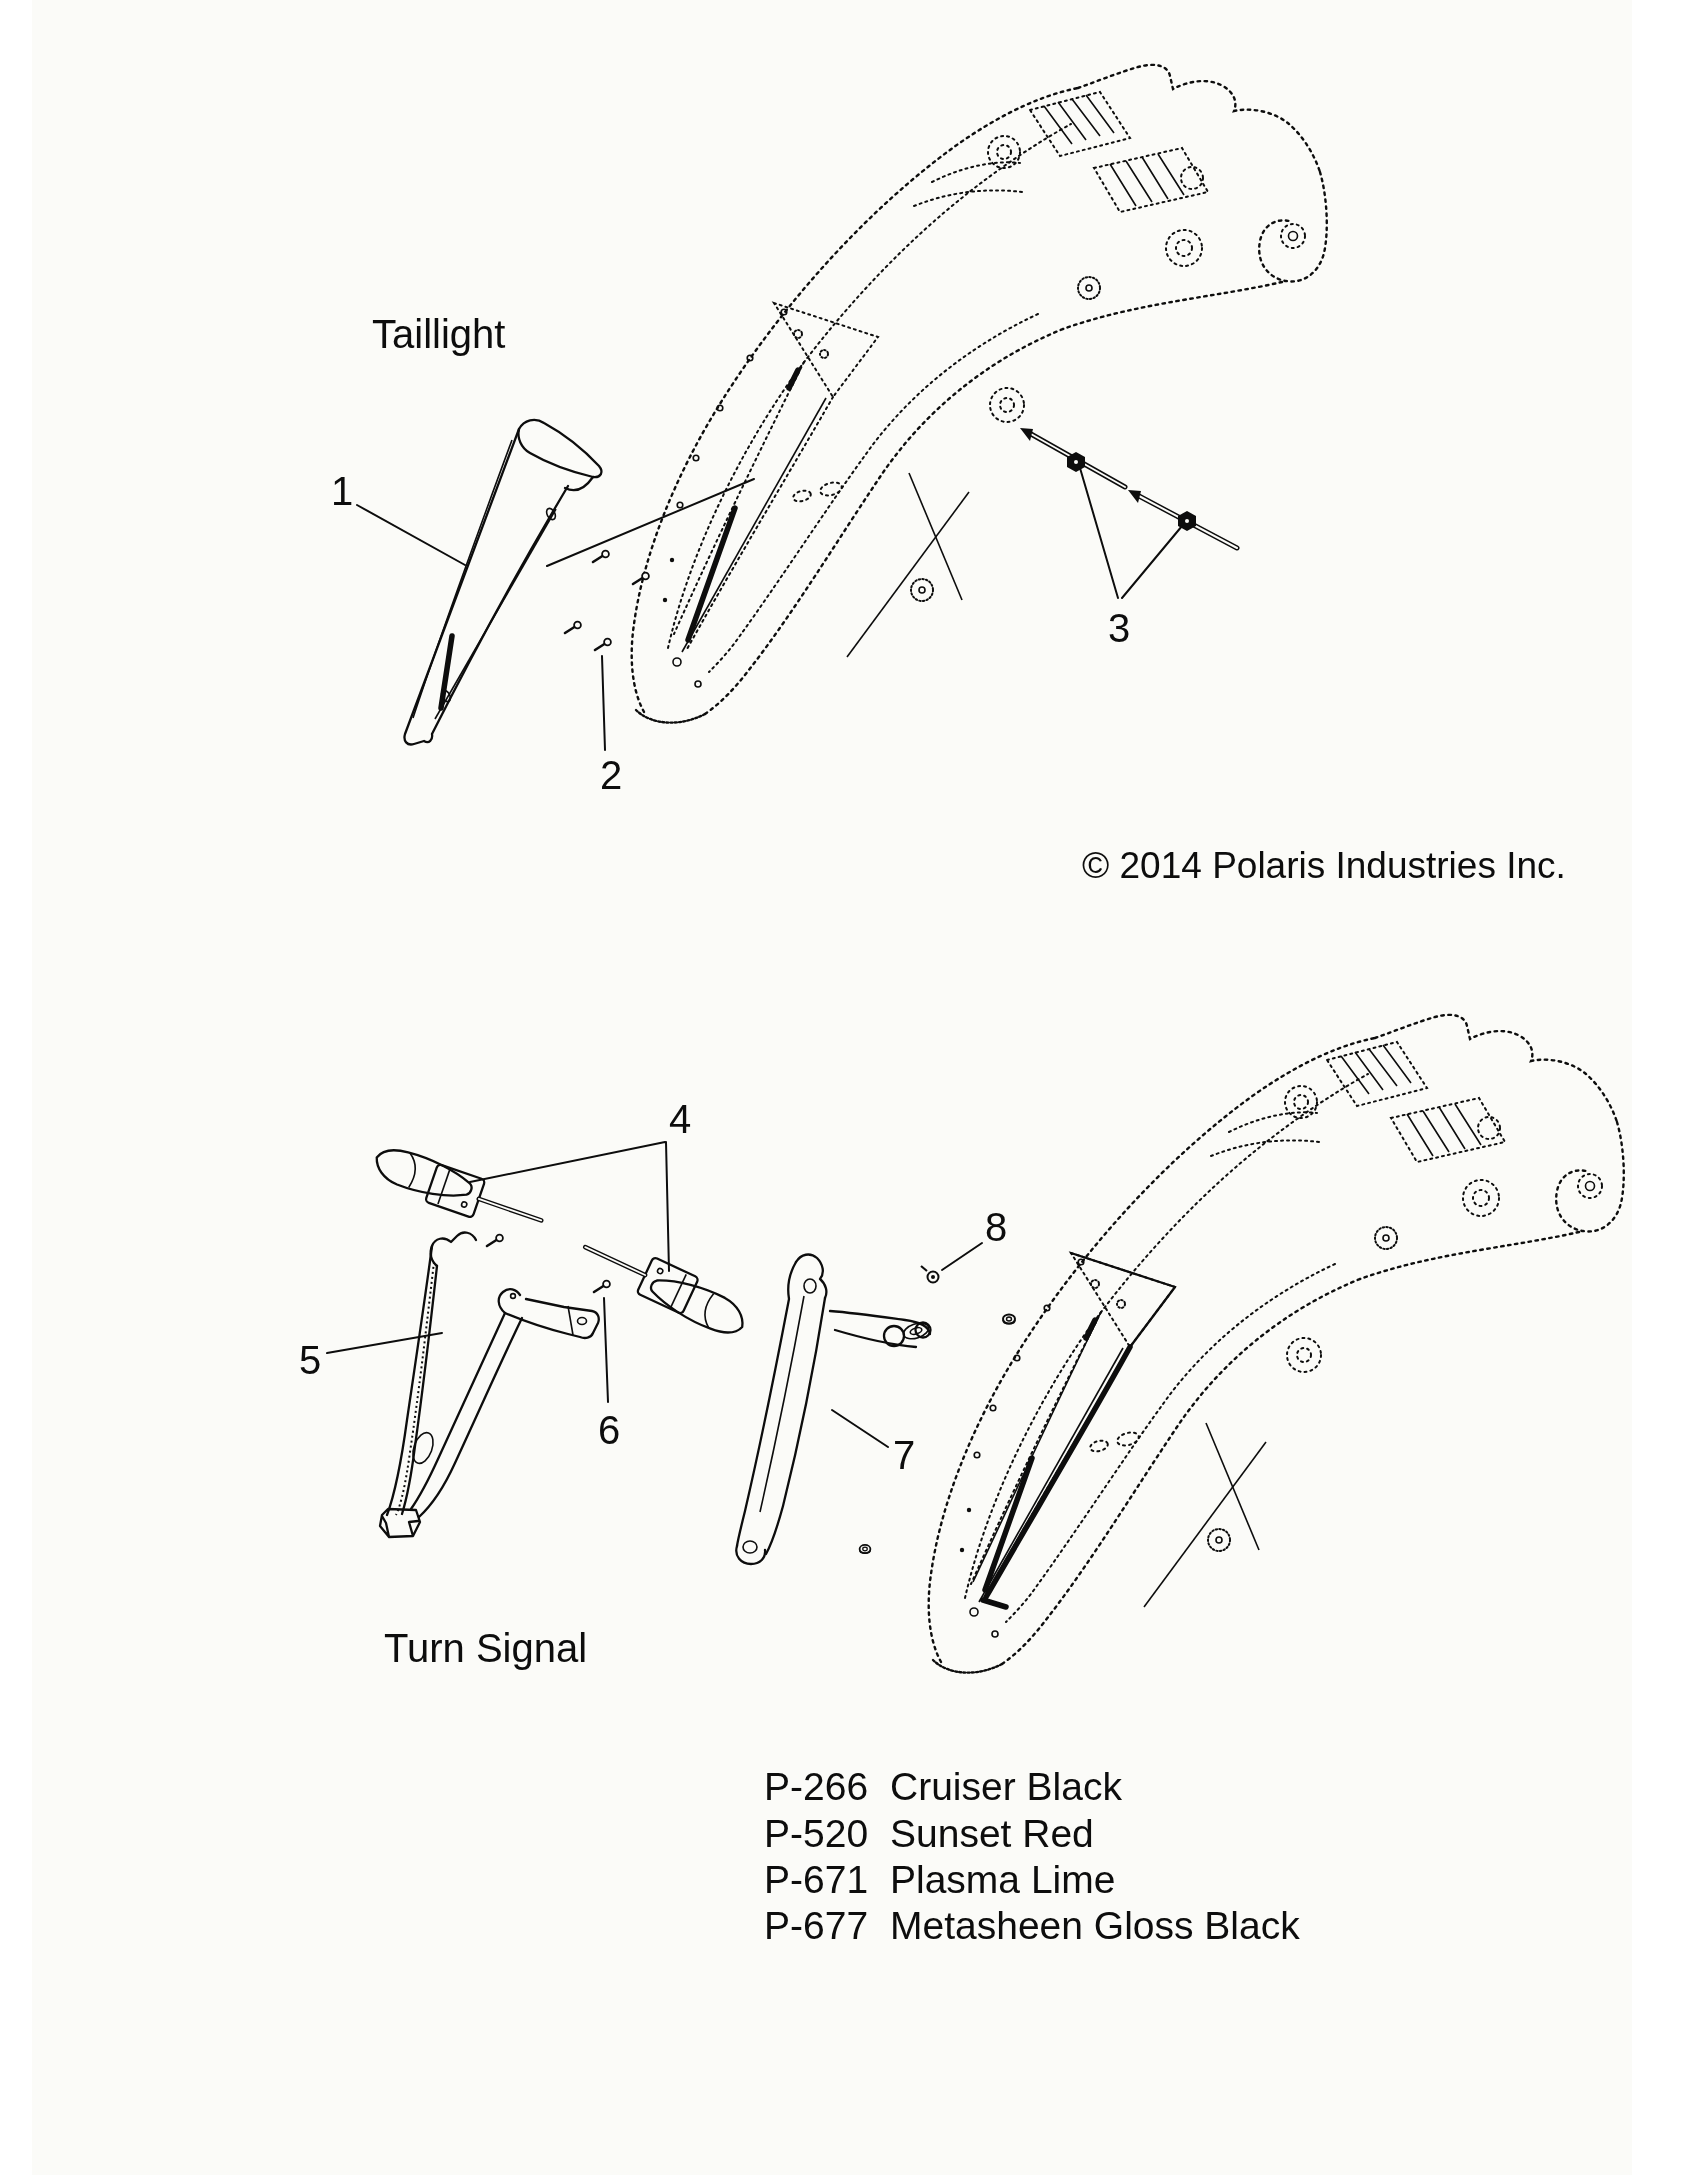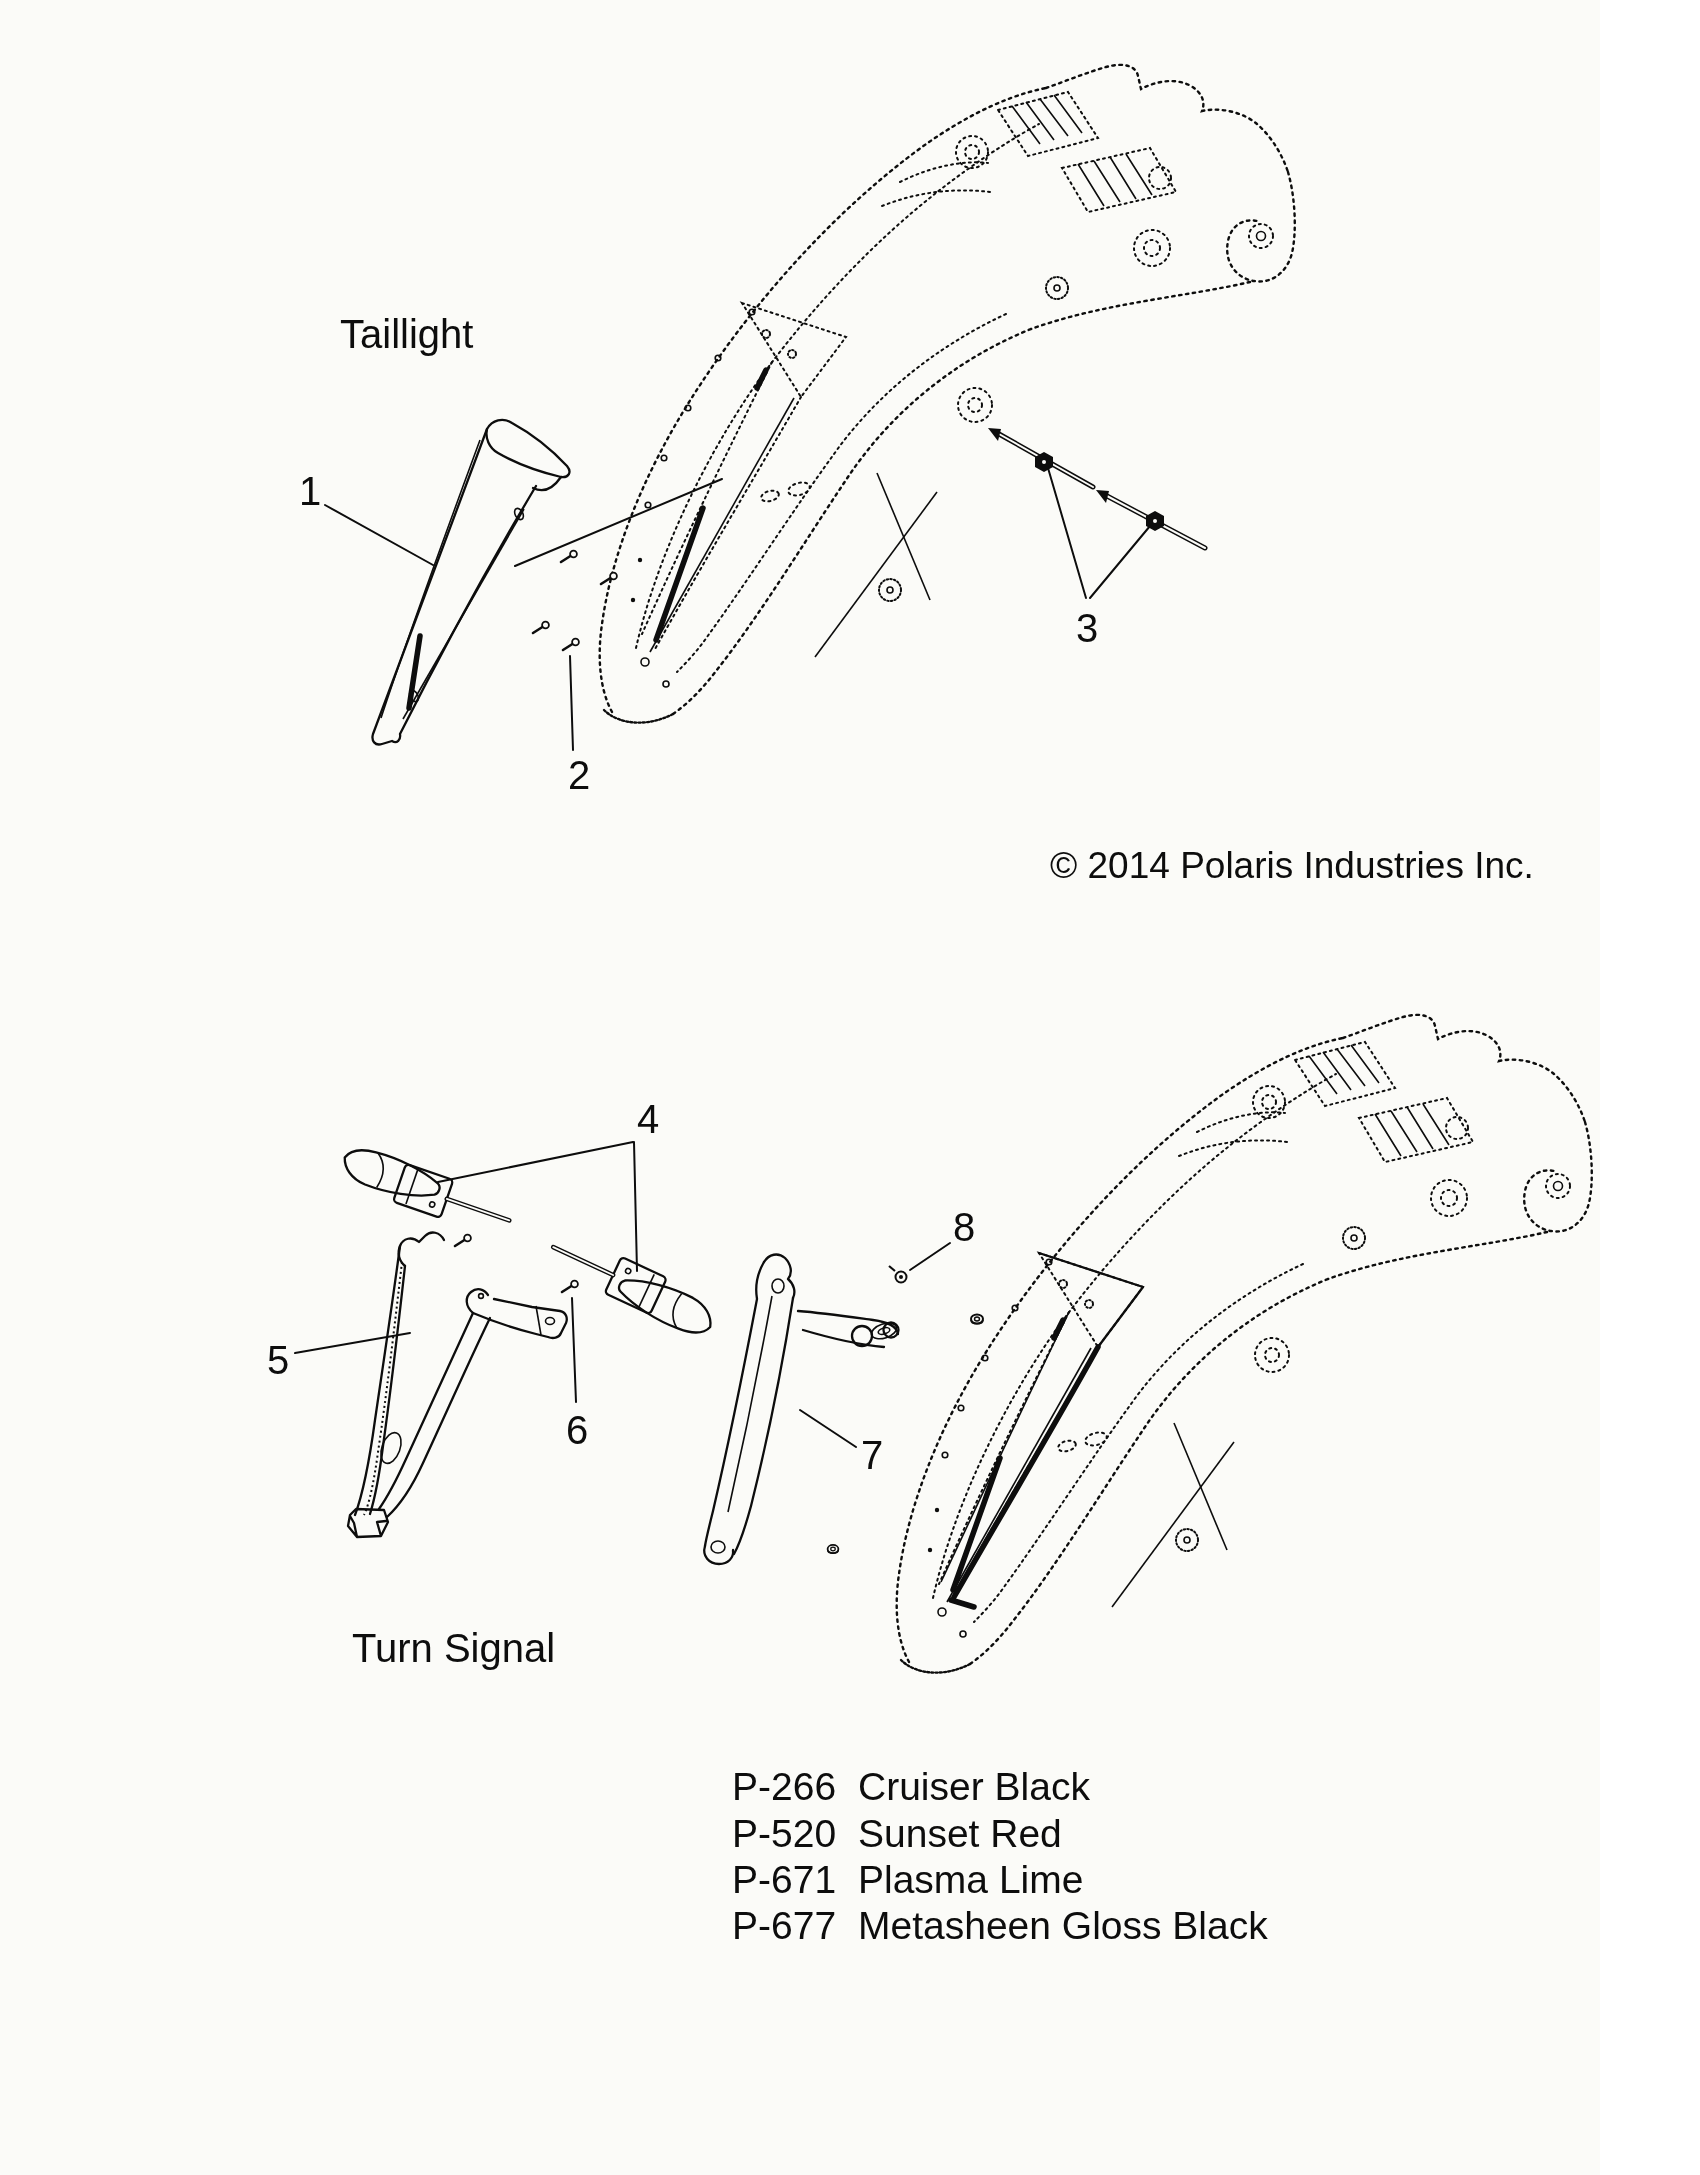--- a/index.html
+++ b/index.html
@@ -2,20 +2,21 @@
 <html><head>
 <meta charset="utf-8">
 <style>
   html,body{margin:0;padding:0;}
   .page{
     position:relative;
     width:1600px;height:2175px;
     background:#fbfbf8;
     font-family:"Liberation Sans", sans-serif;
     overflow:hidden;
+    margin-left:32px;
   }
   svg{position:absolute;left:0;top:0;}
   
   .d1{stroke-width:2.4;stroke-dasharray:2.5 4.5;fill:none;stroke-linecap:round;}
   .d2{stroke-width:2;stroke-dasharray:2 4;fill:none;stroke-linecap:round;}
   .d3{stroke-width:2.4;stroke-dasharray:2 2.2;fill:none;stroke-linecap:round;}
   .d4{stroke-width:2;stroke-dasharray:1.5 2.2;fill:none;stroke-linecap:round;}
   .hatch{stroke-width:1.6;fill:none;}
   .solid-thin{stroke-width:1.6;fill:none;}
   .slot{stroke-width:5.5;fill:none;stroke-linecap:round;}

